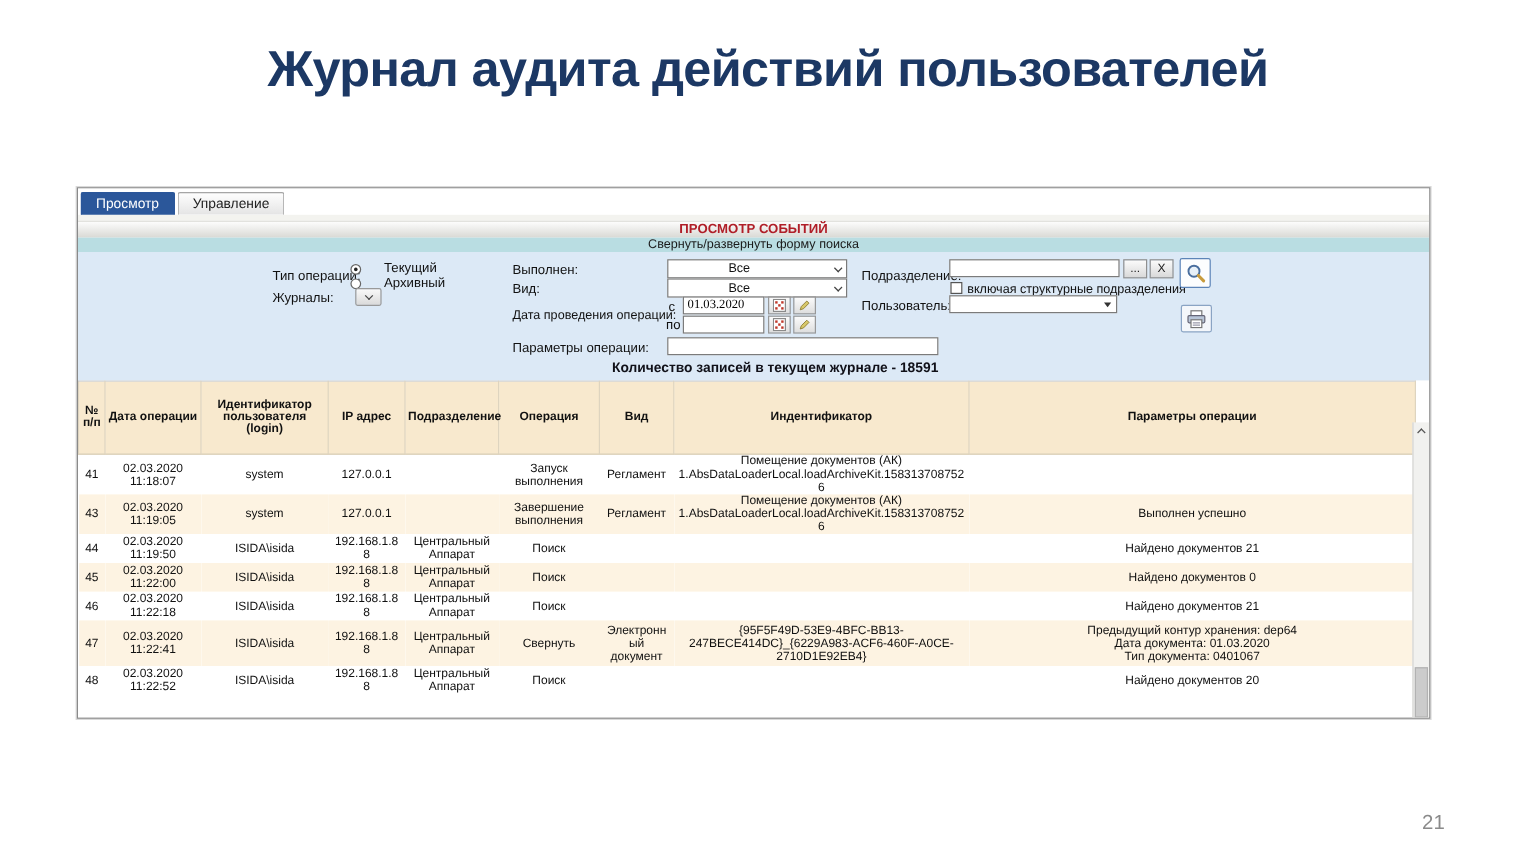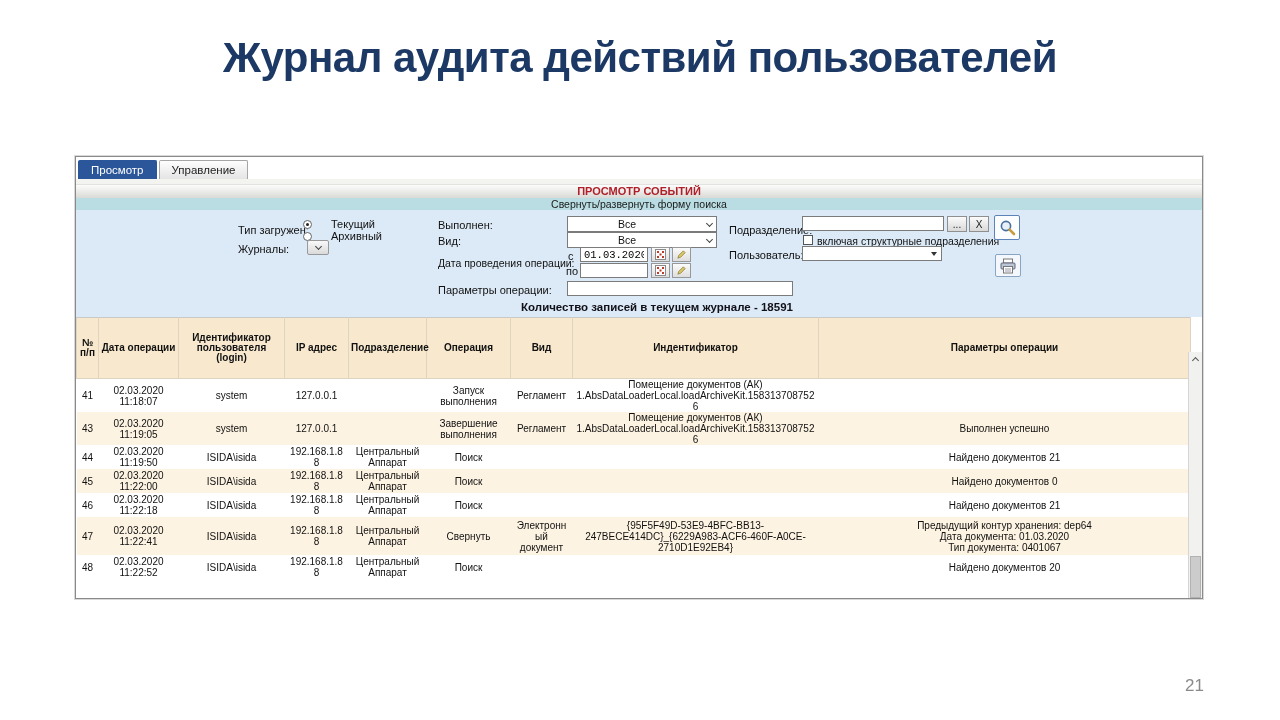--- a/index.html
+++ b/index.html
@@ -10,21 +10,21 @@
     font-family:"Liberation Sans","DejaVu Sans",sans-serif;
   }
   .slide-title {
     position:absolute; top:34px; left:0; width:100%; margin:0;
     text-align:center; font-size:42px; font-weight:bold; letter-spacing:-0.5px;
     color:var(--title-text,#1c3864);
   }
   .page-num { position:absolute; right:76px; bottom:24px; font-size:17px; color:#8a8a8a; }
 
   .window {
-    position:absolute; left:75px; top:156px; width:1128px; height:443px;
+    position:absolute; left:64px; top:156px; width:1128px; height:443px;
     background:#fff; border:1px solid #8a8a8a; box-shadow:0 0 0 1px #d9d9d9;
     overflow:hidden; font-size:11px; color:#111;
   }
 
   
   .tabbar { height:22px; background:#fff; display:flex; align-items:flex-end; gap:2px; padding-left:2px; }
   .tab {
     height:19px; line-height:18px; padding:0 12px; font-size:11.5px;
     border:1px solid #a6a6a6; border-bottom:none; border-radius:2px 2px 0 0;
     background:linear-gradient(#fefefe,#e4e4e4); color:#222; cursor:default;
@@ -51,21 +51,21 @@
   .mini-drop {
     position:absolute; width:22px; height:15px; border:1px solid #999; border-radius:2px;
     background:linear-gradient(#f9f9f9,#dadada); display:flex; align-items:center; justify-content:center;
   }
   .chev { width:5px; height:5px; border-right:1.5px solid #444; border-bottom:1.5px solid #444; transform:rotate(45deg); margin-top:-2px; }
   .fake-select {
     position:absolute; height:16px; background:#fff; border:1px solid #7b7b7b;
     display:flex; align-items:center; padding:0 4px; font-size:10.5px;
   }
   .fake-select .fs-val { flex:1; overflow:hidden;padding-left:46px; }
-  .txt { position:absolute; height:15px; border:1px solid #7b7b7b; background:#fff; font-size:10.5px; padding:0 3px; font-family:Liberation Mono, monospace; }
+  .txt { position:absolute; height:15px; border:1px solid #7b7b7b; background:#fff; font-size:10.5px; padding:0 3px; font-family:Liberation Serif, serif; }
   .ibtn {
     position:absolute; width:19px; height:15px; border:1px solid #989898; padding:0;
     background:linear-gradient(#fbfbfb,#dedede); display:flex; align-items:center; justify-content:center;
   }
   .gbtn {
     position:absolute; height:16px; border:1px solid #8f8f8f; padding:0 3px; font-size:10px; line-height:13px;
     background:linear-gradient(#fbfbfb,#d9d9d9); font-family:inherit; color:#222;
   }
   .search-btn { position:absolute; width:26px; height:25px; border:1px solid #5c84b8; border-radius:2px; background:#fcfdfe; display:flex; align-items:center; justify-content:center; padding:0; }
   .print-btn  { position:absolute; width:26px; height:23px; border:1px solid #8aa4c4; border-radius:2px; background:#f4f7fb; display:flex; align-items:center; justify-content:center; padding:0; }
@@ -108,21 +108,21 @@
 
   <div class="tabbar" id="tabbar">
       <div class="tab active">Просмотр</div>
       <div class="tab">Управление</div>
     </div>
   <div class="strip"></div>
   <div class="section-header">ПРОСМОТР СОБЫТИЙ</div>
   <div class="collapse-bar">Свернуть/развернуть форму поиска</div>
 
   <div class="form">
-    <span class="lbl" style="left:162px;top:14px">Тип загружен:</span>
+    <span class="lbl" style="left:162px;top:14px">Тип операции:</span>
     <div class="radio-row" style="left:227px;top:8px">
       <span class="radio checked"></span>
       <span>Текущий</span>
     </div>
     <div class="radio-row" style="left:227px;top:20px">
       <span class="radio"></span>
       <span>Архивный</span>
     </div>
     <span class="lbl" style="left:162px;top:33px">Журналы:</span>
     <div class="mini-drop" style="left:231px;top:30px">

